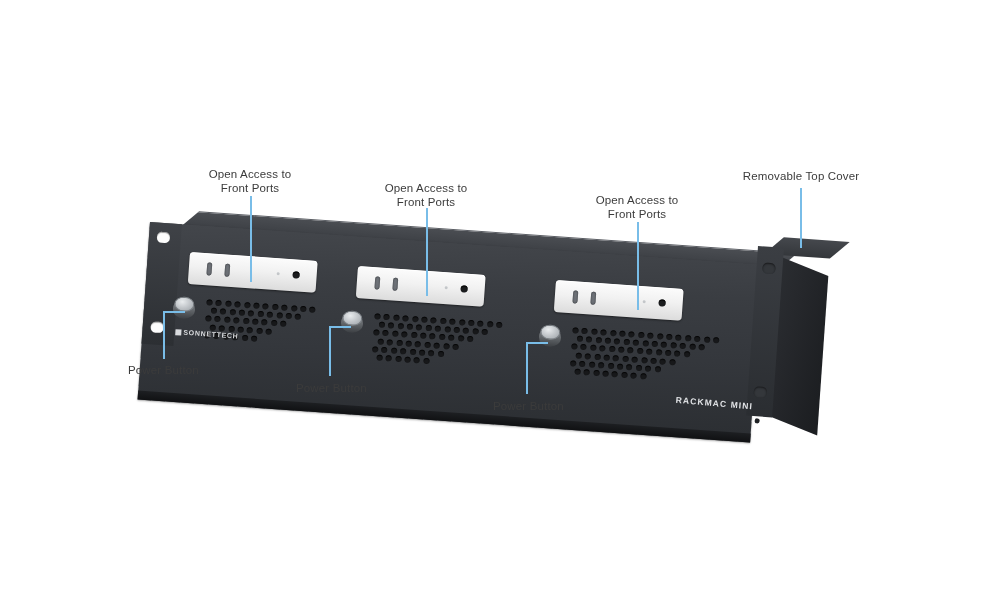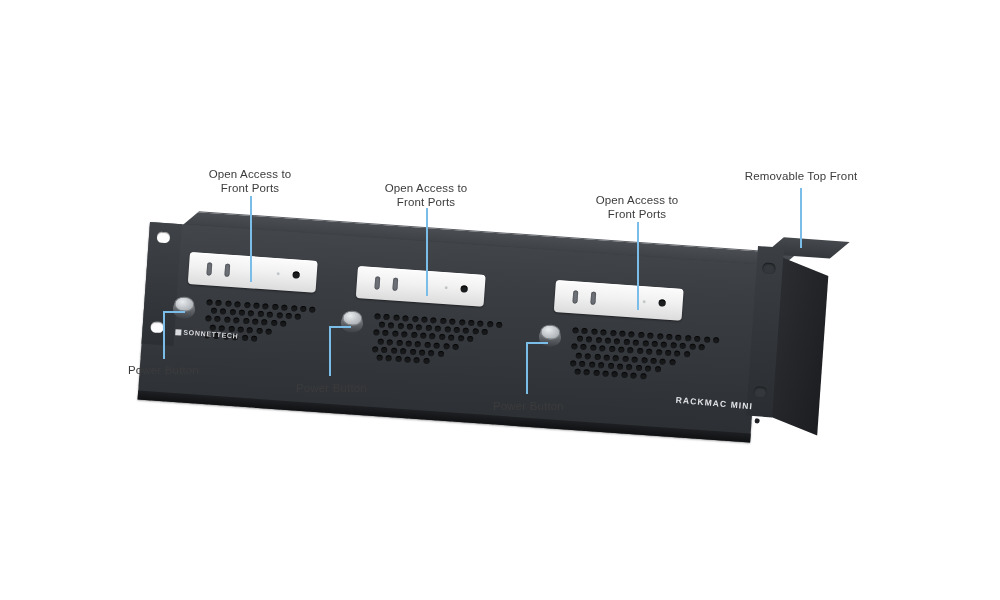--- a/index.html
+++ b/index.html
@@ -466,21 +466,21 @@
 
   <div class="callout-label cl-center" style="left:250px; top:168px;">Open Access to
 Front Ports</div>
 
   <div class="callout-label cl-center" style="left:426px; top:182px;">Open Access to
 Front Ports</div>
 
   <div class="callout-label cl-center" style="left:637px; top:194px;">Open Access to
 Front Ports</div>
 
-  <div class="callout-label cl-center" style="left:801px; top:170px;">Removable Top Front</div>
+  <div class="callout-label cl-center" style="left:801px; top:170px;">Removable Top Cover</div>
 
   <div class="callout-label cl-left" style="left:128px; top:364px;">Power Button</div>
 
   <div class="callout-label cl-left" style="left:296px; top:382px;">Power Button</div>
 
   <div class="callout-label cl-left" style="left:493px; top:400px;">Power Button</div>
 
 </div>
 
 </body></html>

